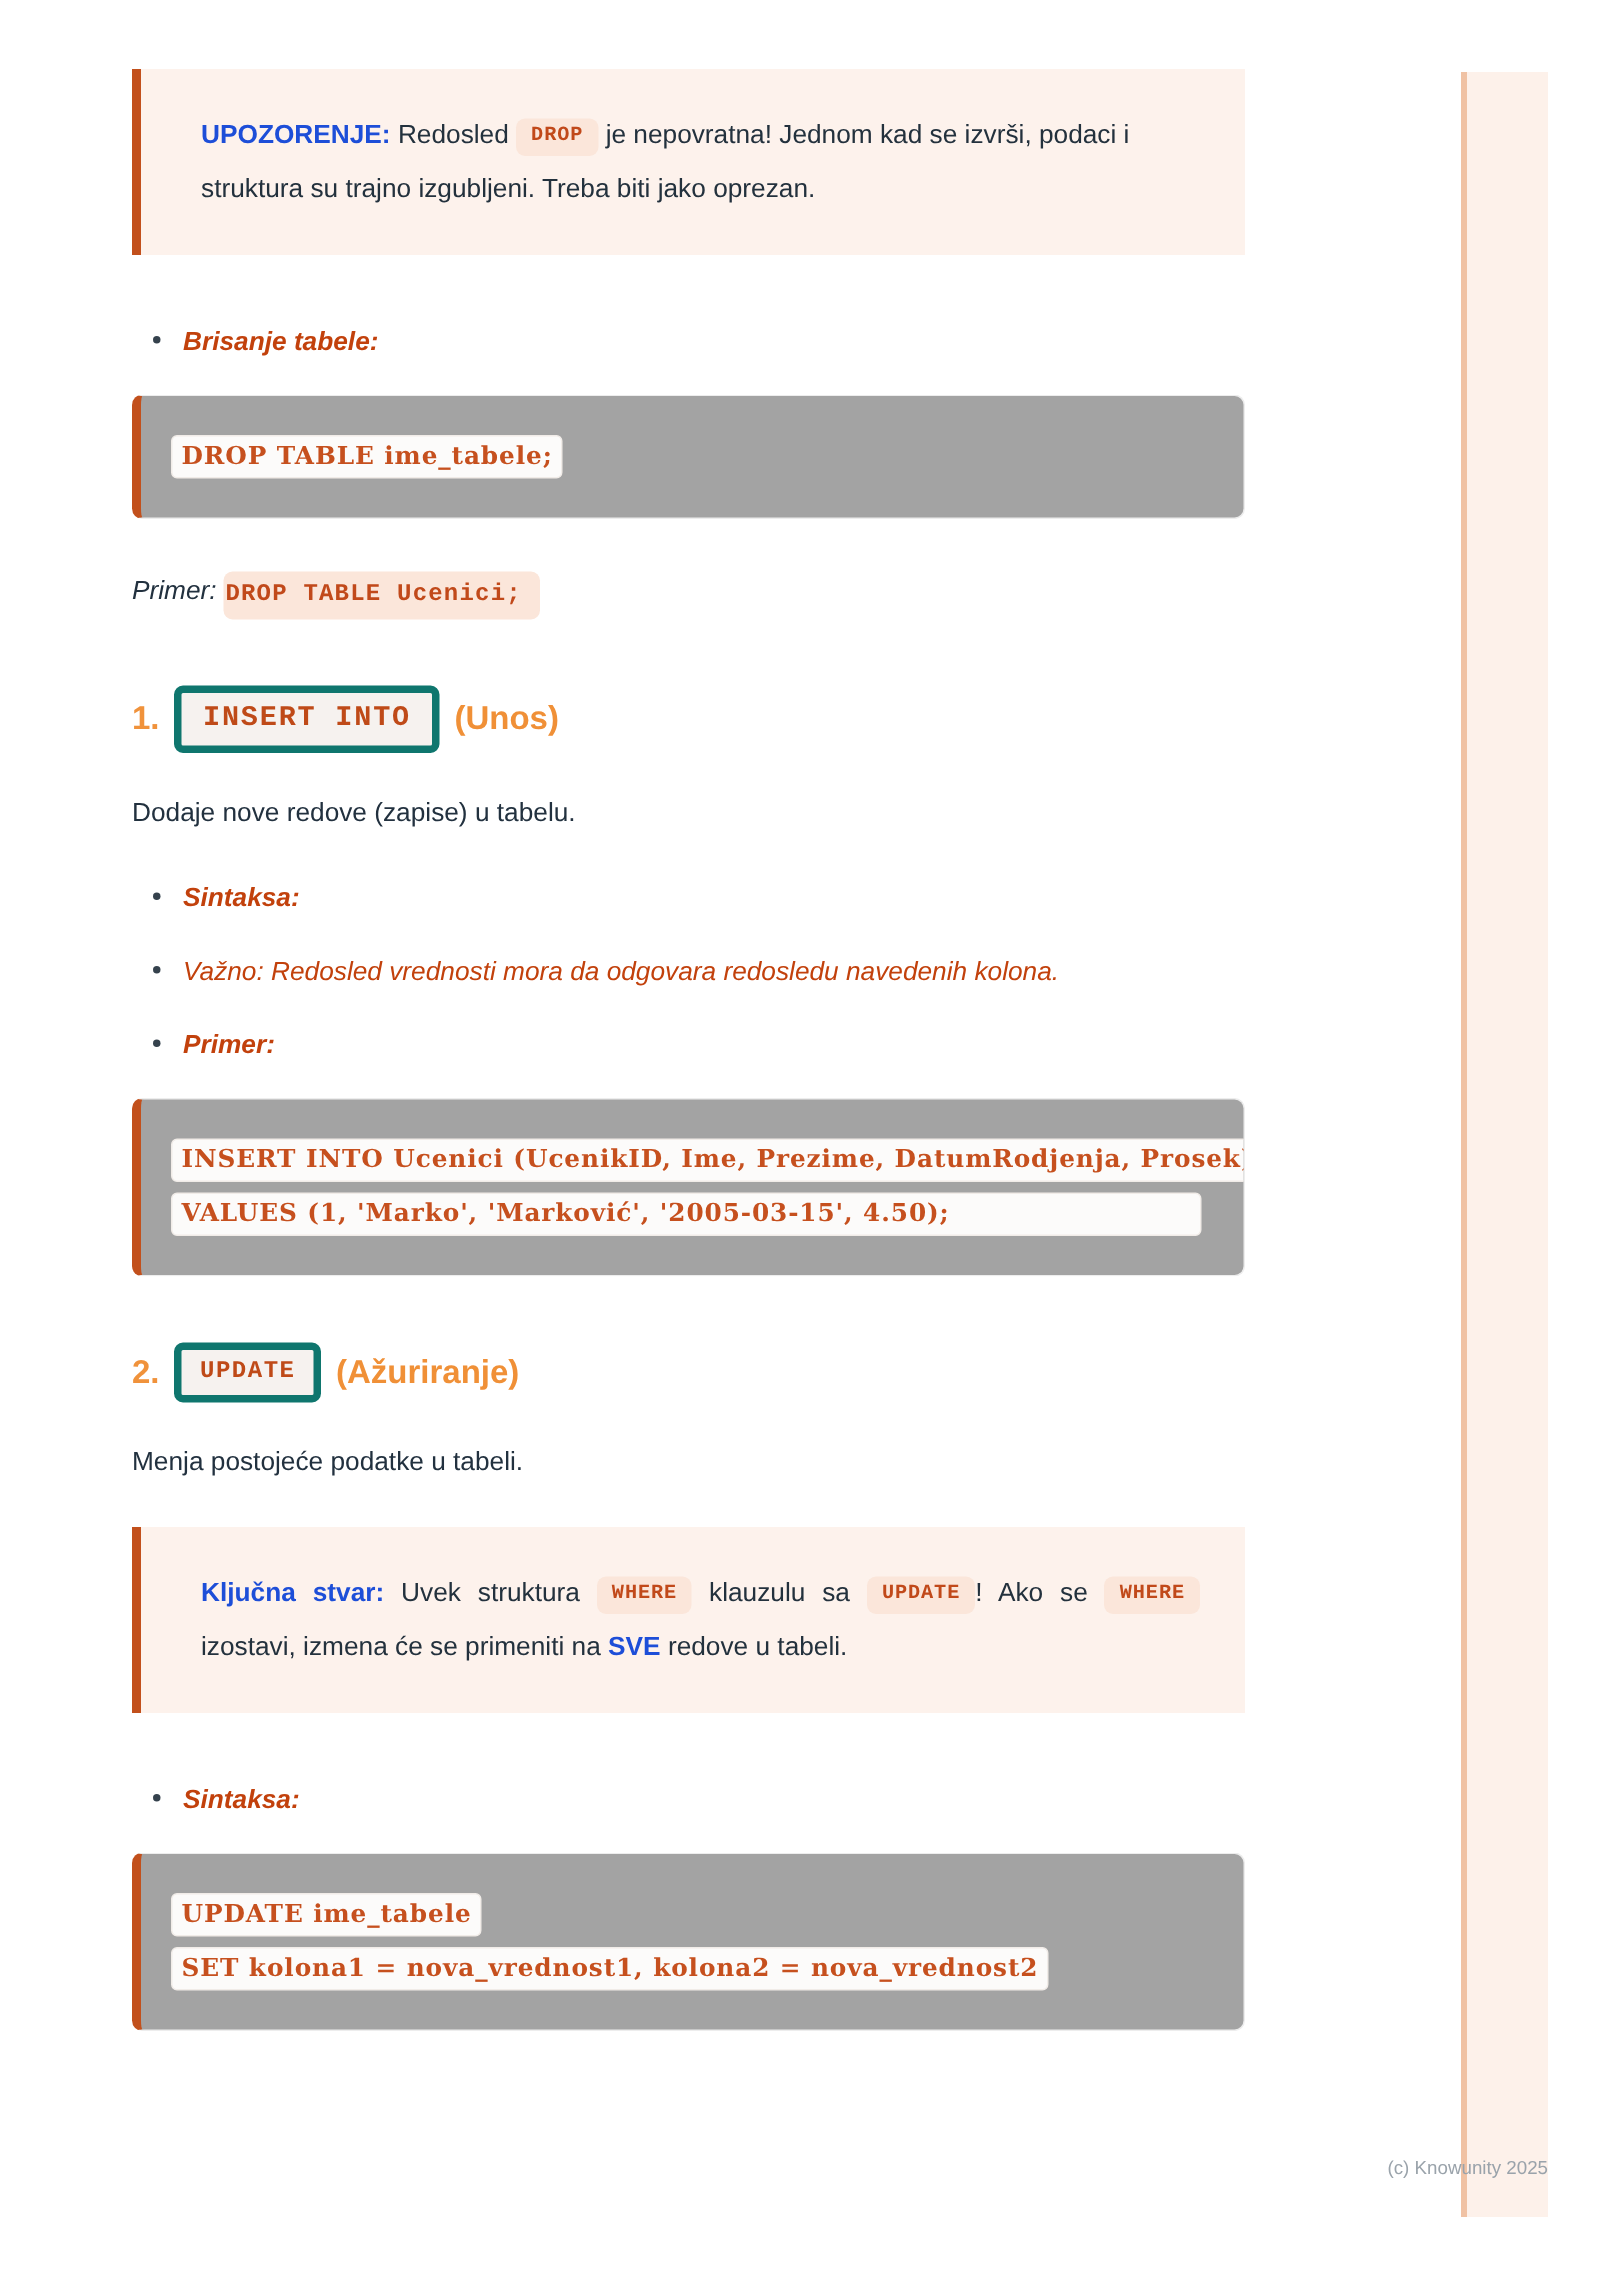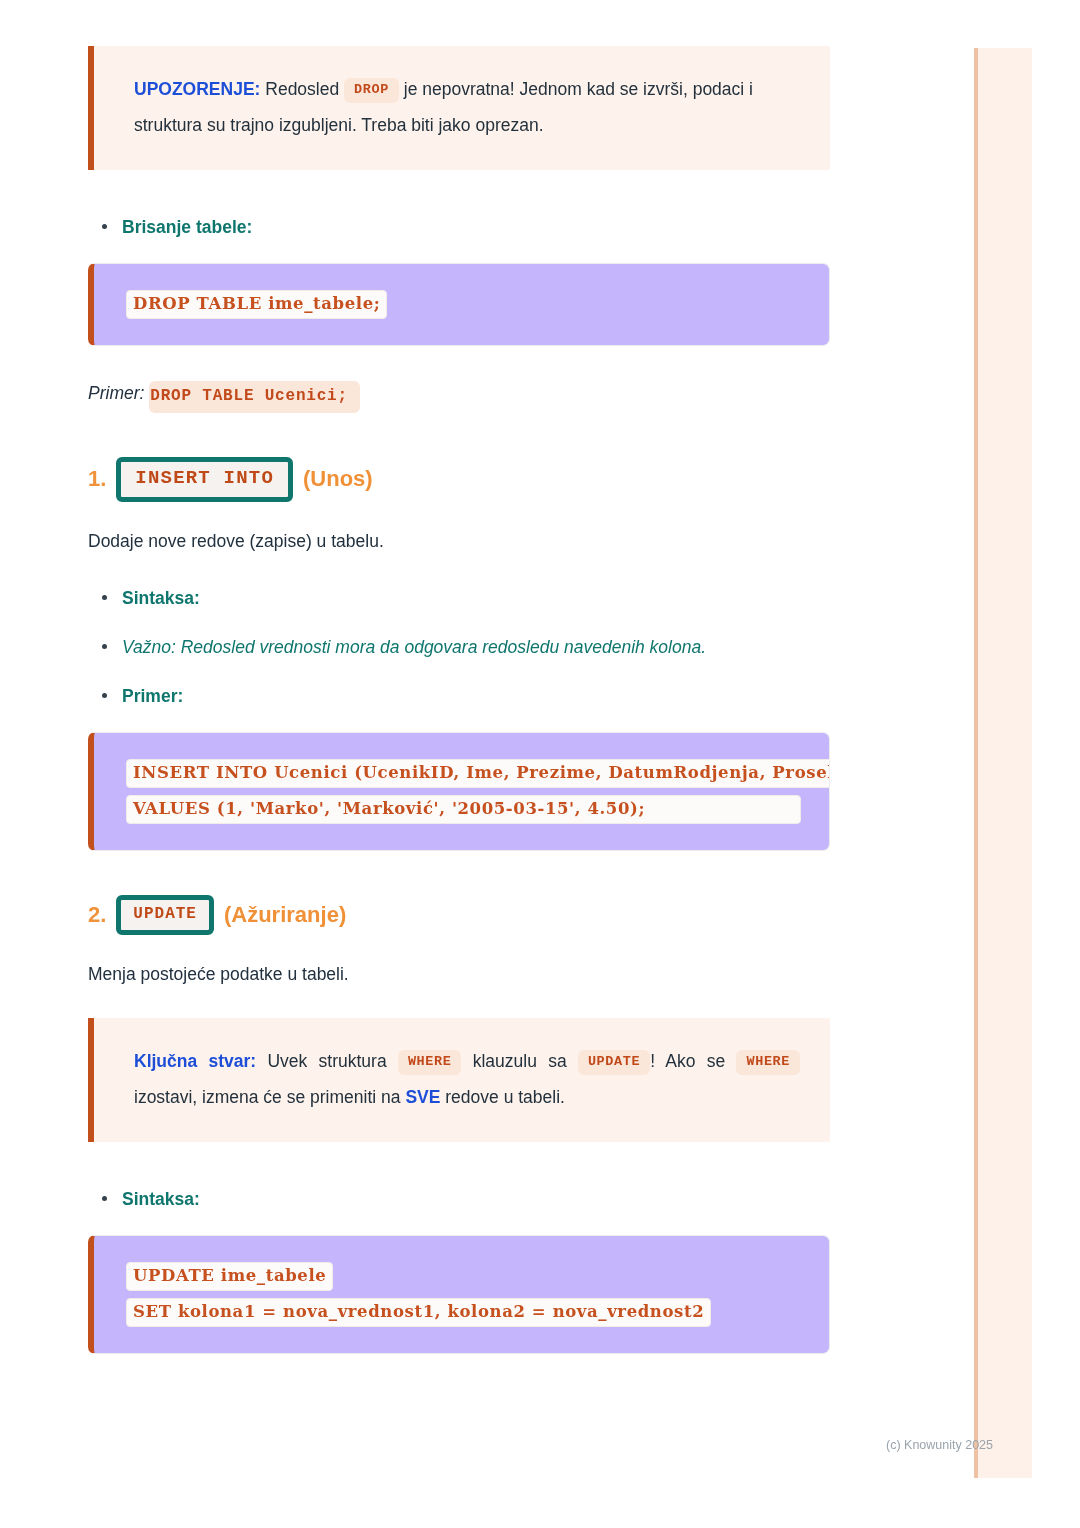--- a/index.html
+++ b/index.html
@@ -90,42 +90,43 @@
     list-style: none;
     margin: 0 0 16px 0;
     padding: 0;
   }
   ul.bullets li {
     position: relative;
     padding-left: 34px;
     margin: 0 0 22px 0;
     font-size: 17.5px;
     line-height: 1.55;
-    color: #0f766e;
+    color: #c2410c;
+    font-style: italic;
   }
   ul.bullets li::before {
     content: "";
     position: absolute;
     left: 14px;
     top: 10px;
     width: 5px; height: 5px;
     border-radius: 50%;
     background: #35424d;
   }
   li.b { font-weight: 700; }
   li.i { font-style: italic; color: #3b4a56; }
 
   
   .codeblock {
-    background: #c4b5fd;
+    background: #a3a3a3;
     border: 1px solid #ededed;
     border-left: 6px solid #c2501c;
     border-radius: 7px;
     margin: 0 0 34px 0;
-    padding: 26px 28px 26px 32px;
+    padding: 26px 28px 26px 20px;
     overflow: hidden;
     position: relative;
   }
   .codeblock .line {
     display: block;
     font-family: "DejaVu Serif", "Liberation Serif", serif;
     font-weight: 700;
     font-size: 16.5px;
     letter-spacing: 0.6px;
     line-height: 1.2;
@@ -166,21 +167,21 @@
   p.para {
     font-size: 17.5px;
     line-height: 1.55;
     margin: 0 0 30px 0;
     color: #22313f;
   }
 
   
   #watermark {
     position: absolute;
-    left: 886px;
+    left: 925px;
     top: 1438px;
     font-size: 12.5px;
     color: #9aa3ab;
     white-space: nowrap;
   }
 </style>
 </head>
 <body>
 
 <div id="right-strip"></div>

